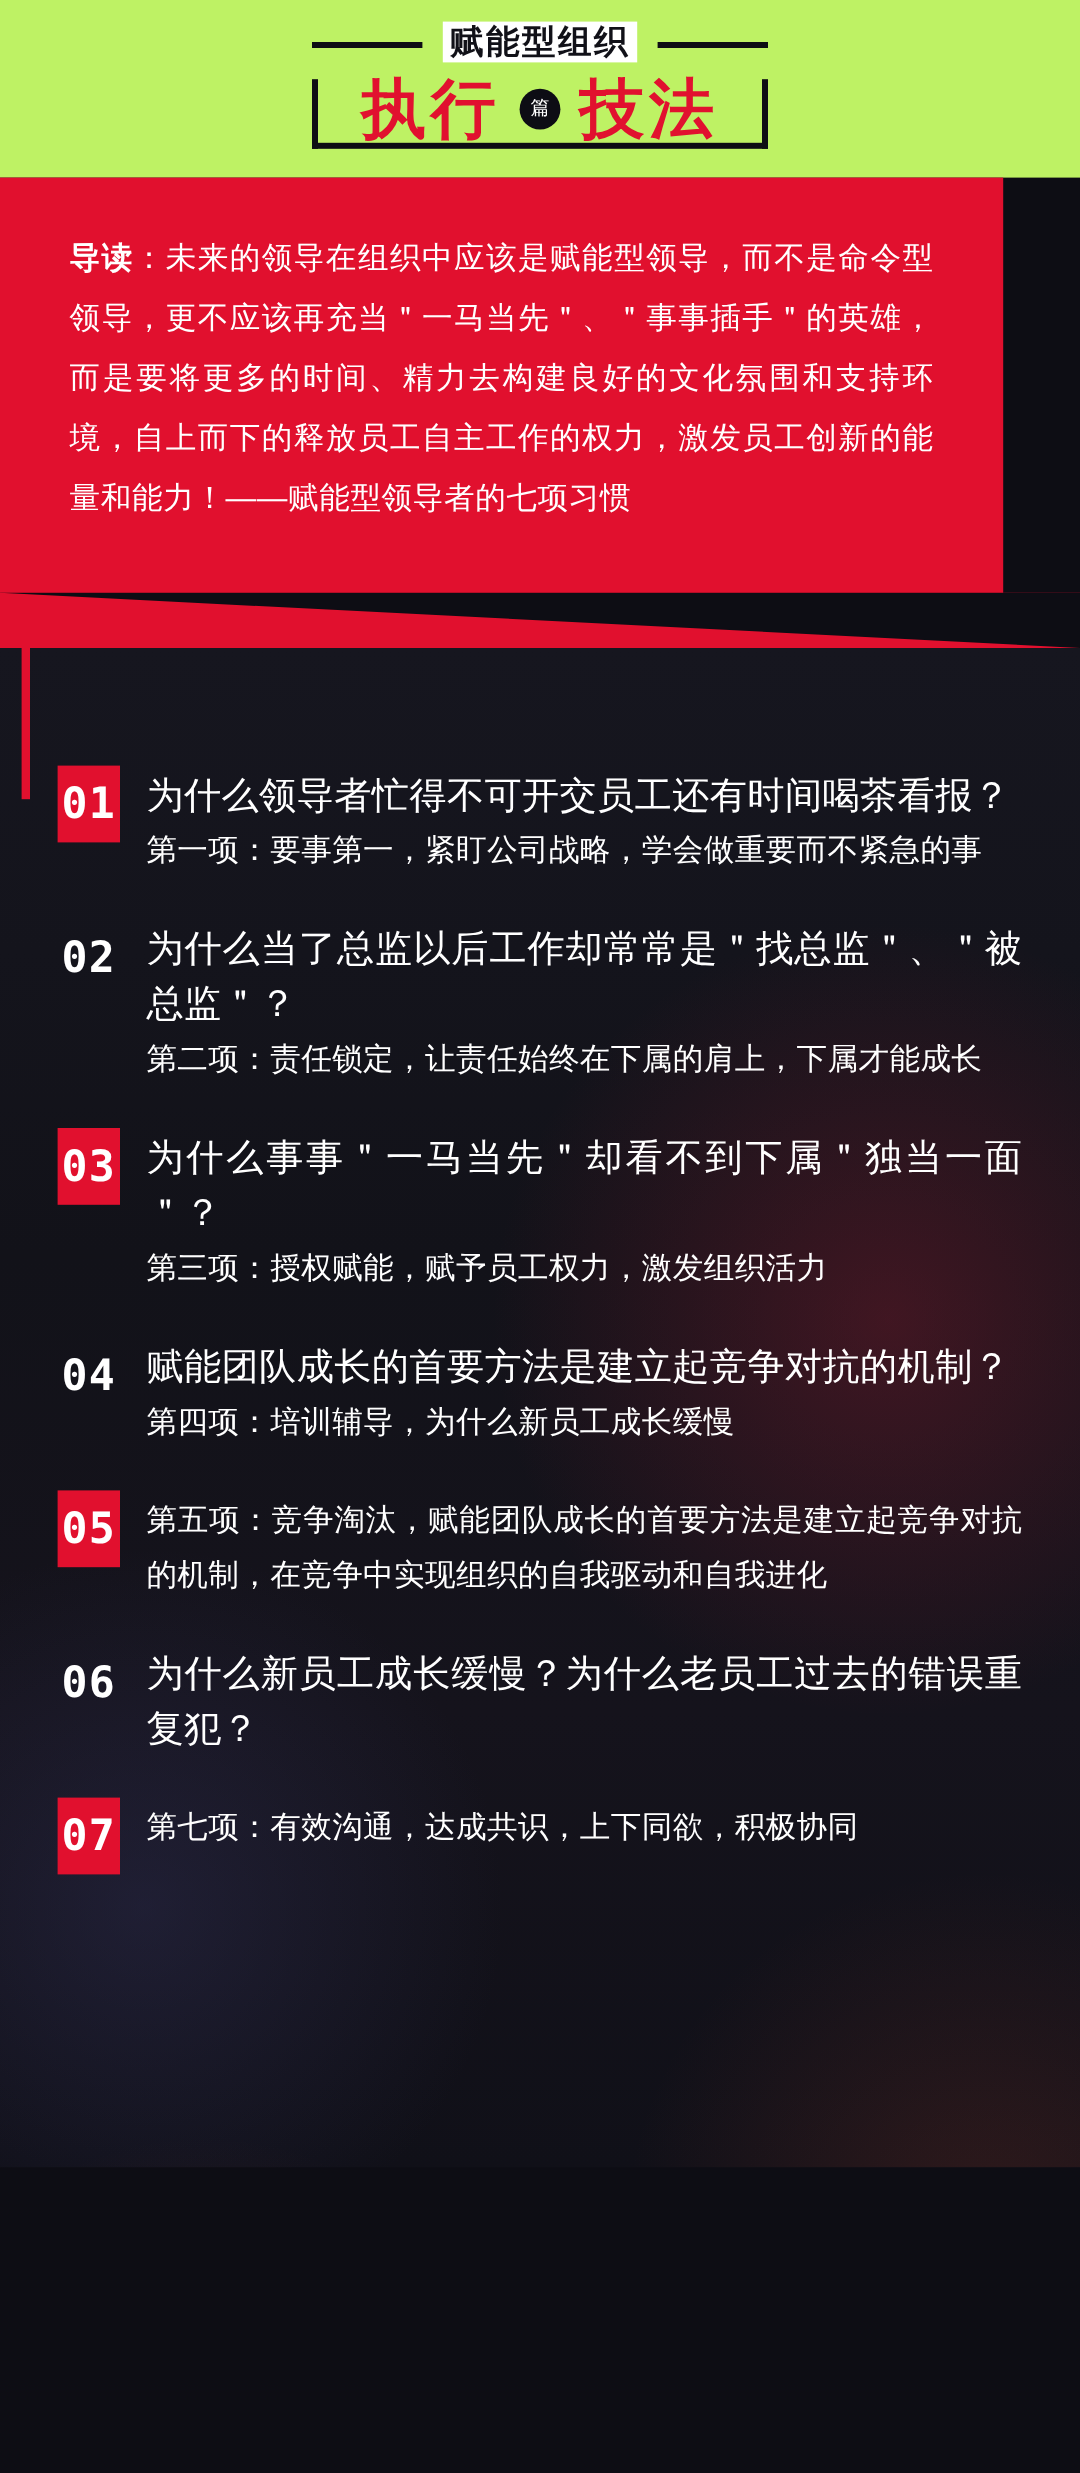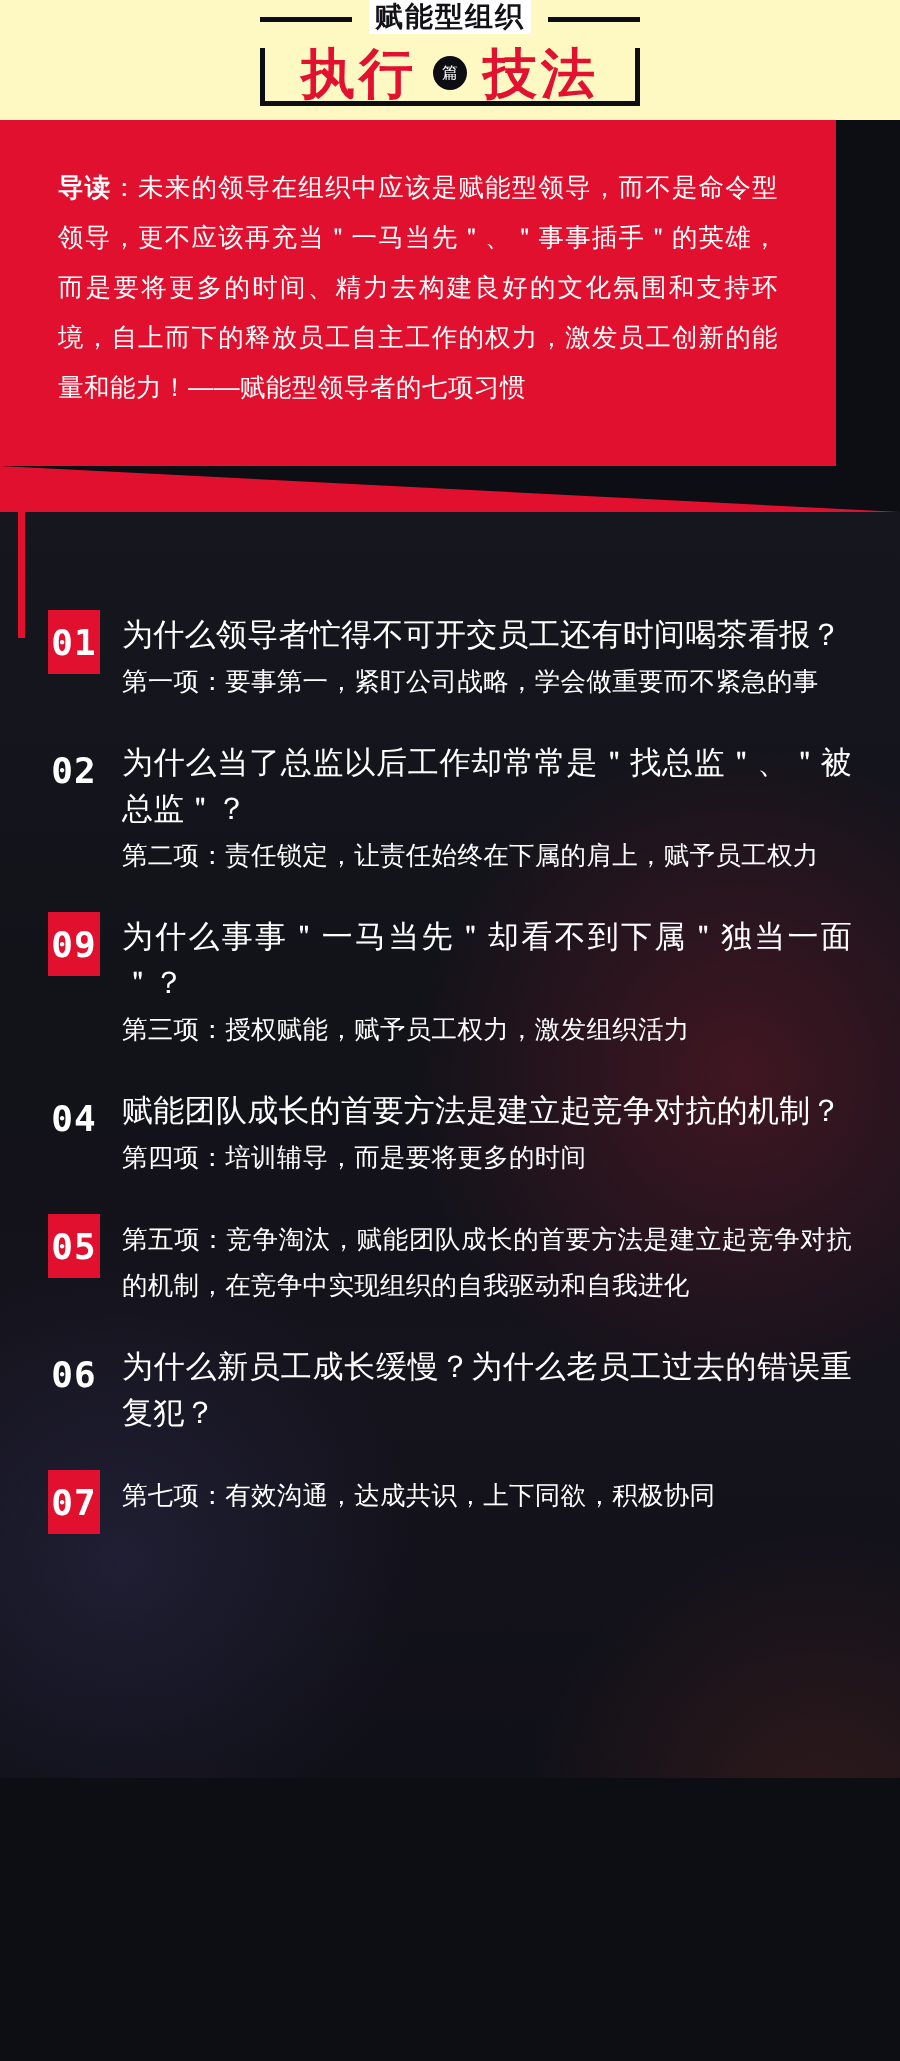--- a/index.html
+++ b/index.html
@@ -13,23 +13,24 @@
     width: 900px;
     min-height: 2061px;
     background: #0d0d14;
     overflow: hidden;
   }
 
   
   .header {
     position: relative;
     width: 900px;
-    height: 120px;
-    background: #fef9c3;
-    display: flex;
+    height: 148px;
+    background: #bef264;
+    display: flex;
+    align-items: center;
     justify-content: center;
   }
   .logo-block {
     position: relative;
     width: 380px;
     height: 112px;
     display: flex;
     flex-direction: column;
     align-items: center;
     justify-content: flex-start;
@@ -235,37 +236,37 @@
       <div class="item-text">
         <div class="q">为什么领导者忙得不可开交员工还有时间喝茶看报？</div>
         <div class="a">第一项：要事第一，紧盯公司战略，学会做重要而不紧急的事</div>
       </div>
     </div>
 
     <div class="item">
       <div class="num plain">02</div>
       <div class="item-text">
         <div class="q">为什么当了总监以后工作却常常是＂找总监＂、＂被总监＂？</div>
-        <div class="a">第二项：责任锁定，让责任始终在下属的肩上，赋予员工权力</div>
-      </div>
-    </div>
-
-    <div class="item">
-      <div class="num filled">09</div>
+        <div class="a">第二项：责任锁定，让责任始终在下属的肩上，下属才能成长</div>
+      </div>
+    </div>
+
+    <div class="item">
+      <div class="num filled">03</div>
       <div class="item-text">
         <div class="q">为什么事事＂一马当先＂却看不到下属＂独当一面＂？</div>
         <div class="a">第三项：授权赋能，赋予员工权力，激发组织活力</div>
       </div>
     </div>
 
     <div class="item">
       <div class="num plain">04</div>
       <div class="item-text">
         <div class="q">赋能团队成长的首要方法是建立起竞争对抗的机制？</div>
-        <div class="a">第四项：培训辅导，而是要将更多的时间</div>
+        <div class="a">第四项：培训辅导，为什么新员工成长缓慢</div>
       </div>
     </div>
 
     <div class="item">
       <div class="num filled">05</div>
       <div class="item-text">
         <div class="a">第五项：竞争淘汰，赋能团队成长的首要方法是建立起竞争对抗的机制，在竞争中实现组织的自我驱动和自我进化</div>
       </div>
     </div>
 

